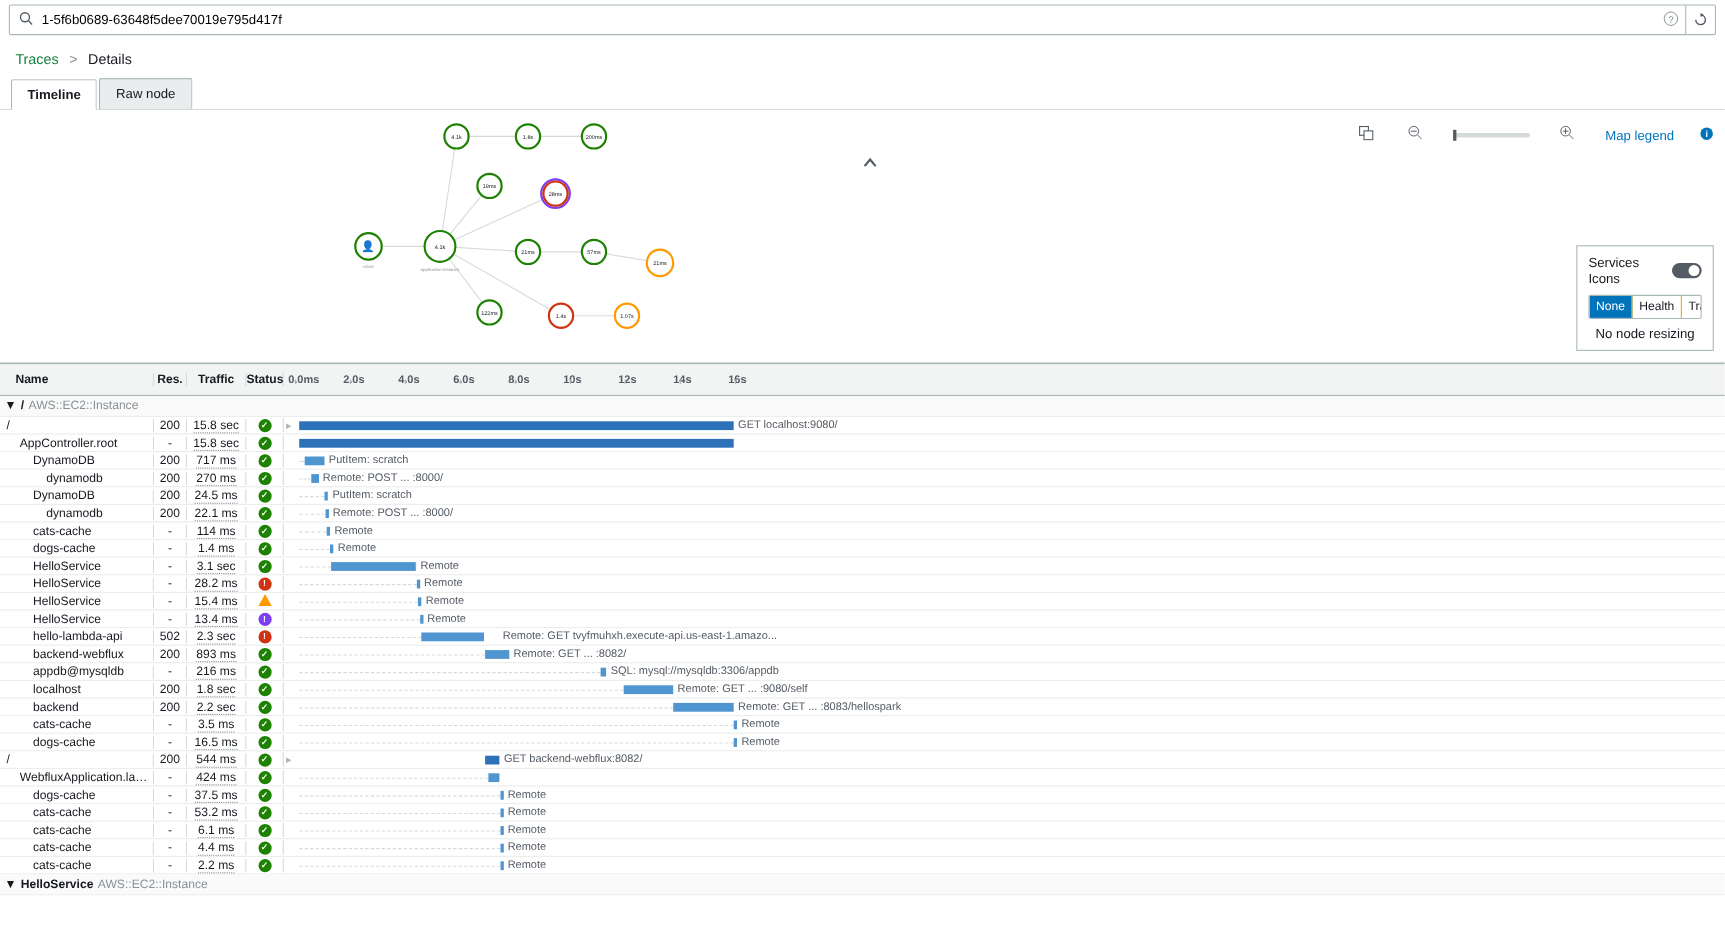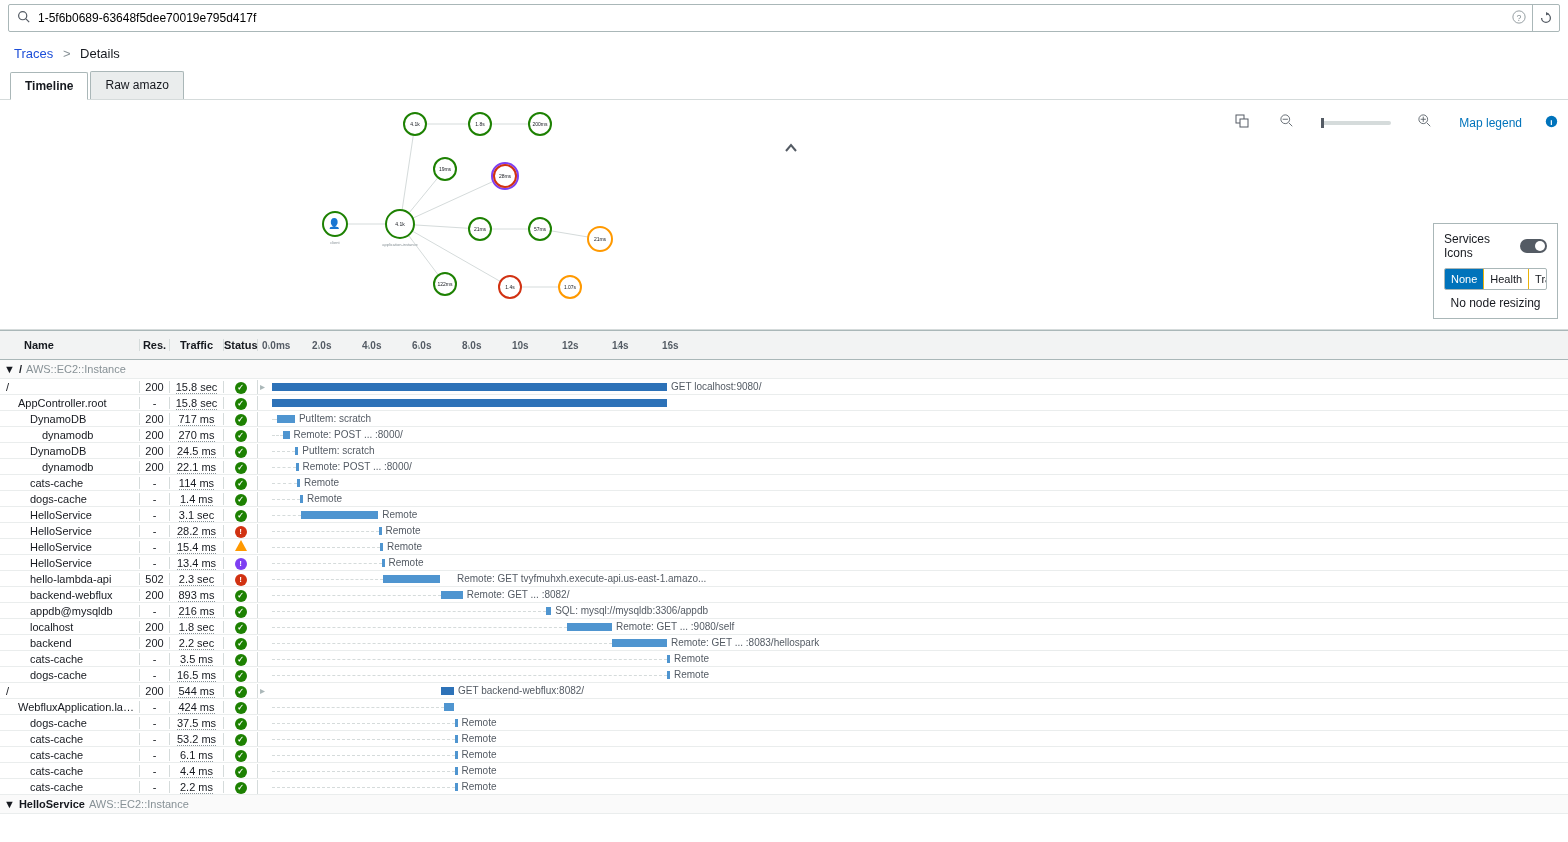--- a/index.html
+++ b/index.html
@@ -5,21 +5,21 @@
 * { box-sizing: border-box; margin: 0; padding: 0; font-family: "Amazon Ember", Arial, sans-serif; }
 body { font-size: 12px; color: #16191f; background: #fff; }
 
 .search-bar { display: flex; align-items: center; border: 1px solid #aab7b8; border-radius: 2px; margin: 4px 8px 4px 8px; background: #fff; height: 28px; }
 .search-bar .icon { padding: 0 8px; color: #545b64; }
 .search-bar input { flex: 1; border: none; outline: none; font-size: 12px; }
 .search-bar .help { padding: 0 6px; color: #879196; }
 .search-bar .refresh { border-left: 1px solid #aab7b8; padding: 0 6px; color: #545b64; height: 100%; display: flex; align-items: center; }
 
 .breadcrumb { padding: 10px 14px; font-size: 13px; }
-.breadcrumb a { color: #1d4ed8; text-decoration: none; }
+.breadcrumb a { color: #15803d; text-decoration: none; }
 .breadcrumb .sep { margin: 0 6px; color: #879196; }
 .breadcrumb .current { color: #16191f; }
 
 .tabs { display: flex; border-bottom: 1px solid #d5dbdb; padding-left: 10px; }
 .tab { padding: 6px 14px; border: 1px solid #aab7b8; border-bottom: none; background: #eaeded; margin-right: 2px; font-size: 12px; cursor: pointer; border-radius: 2px 2px 0 0; }
 .tab.active { background: #fff; border-bottom: 1px solid #fff; font-weight: bold; position: relative; top: 1px; }
 
 .map-area { position: relative; height: 230px; border-bottom: 1px solid #d5dbdb; }
 .map-svg { position: absolute; left: 300px; top: 4px; }
 .map-collapse { position: absolute; top: 40px; left: 50%; color: #545b64; font-size: 14px; cursor: pointer; }
@@ -32,21 +32,21 @@
 .legend-panel { position: absolute; bottom: 10px; right: 10px; border: 1px solid #aab7b8; background: #fff; padding: 8px 10px; font-size: 12px; width: 125px; }
 .legend-panel .row1 { display: flex; justify-content: space-between; align-items: center; margin-bottom: 8px; }
 .toggle { width: 28px; height: 14px; background: #545b64; border-radius: 7px; position: relative; }
 .toggle::after { content:''; position:absolute; right:2px; top:2px; width:10px; height:10px; background:#fff; border-radius:50%; }
 .btn-group { display: flex; border: 1px solid #aab7b8; border-radius: 2px; overflow: hidden; margin-bottom: 6px; }
 .btn-group .seg { padding: 4px 6px; font-size: 11px; cursor: pointer; border-right: 1px solid #eab308; }
 .btn-group .seg:last-child { border-right: none; }
 .btn-group .seg.active { background: #0073bb; color: #fff; }
 
 .timeline-header { display: flex; background: #f2f3f3; border-top: 1px solid #aab7b8; border-bottom: 1px solid #aab7b8; font-weight: bold; font-size: 11px; height: 30px; align-items: center; }
-.col-name { width: 140px; padding-left: 24px; border-right: 1px solid #d5dbdb; }
+.col-name { width: 140px; padding-left: 14px; border-right: 1px solid #d5dbdb; }
 .col-res { width: 30px; text-align: center; border-right: 1px solid #d5dbdb; }
 .col-dur { width: 54px; text-align: center; border-right: 1px solid #d5dbdb; }
 .col-status { width: 34px; text-align: center; border-right: 1px solid #d5dbdb; }
 .col-timeline { flex: 1; position: relative; }
 .ticks { display: flex; height: 100%; }
 .tick { position: relative; width: 50px; font-size: 10px; color: #545b64; display: flex; flex-direction: column; align-items: flex-start; justify-content: center; }
 .tick::after { content:''; position:absolute; bottom:2px; left:10px; width:1px; height:4px; background:#aab7b8; }
 .tick span { margin-left: 4px; }
 
 .group-header { background: #fafafa; border-bottom: 1px solid #eaeded; padding: 3px 4px; font-size: 11px; display: flex; align-items: center; }
@@ -101,21 +101,21 @@
 </div>
 
 <div class="breadcrumb">
   <a href="#">Traces</a>
   <span class="sep">&gt;</span>
   <span class="current">Details</span>
 </div>
 
 <div class="tabs">
   <div class="tab active">Timeline</div>
-  <div class="tab">Raw amazo</div>
+  <div class="tab">Raw node</div>
 </div>
 
 <div class="map-area">
   <svg class="map-svg" width="340" height="220" id="map-svg">
       <line x1="35" y1="120" x2="100" y2="120" class="edge"></line>
       <line x1="100" y1="120" x2="115" y2="20" class="edge"></line>
       <line x1="115" y1="20" x2="180" y2="20" class="edge"></line>
       <line x1="180" y1="20" x2="240" y2="20" class="edge"></line>
       <line x1="100" y1="120" x2="145" y2="65" class="edge"></line>
       <line x1="100" y1="120" x2="205" y2="72" class="edge"></line>

